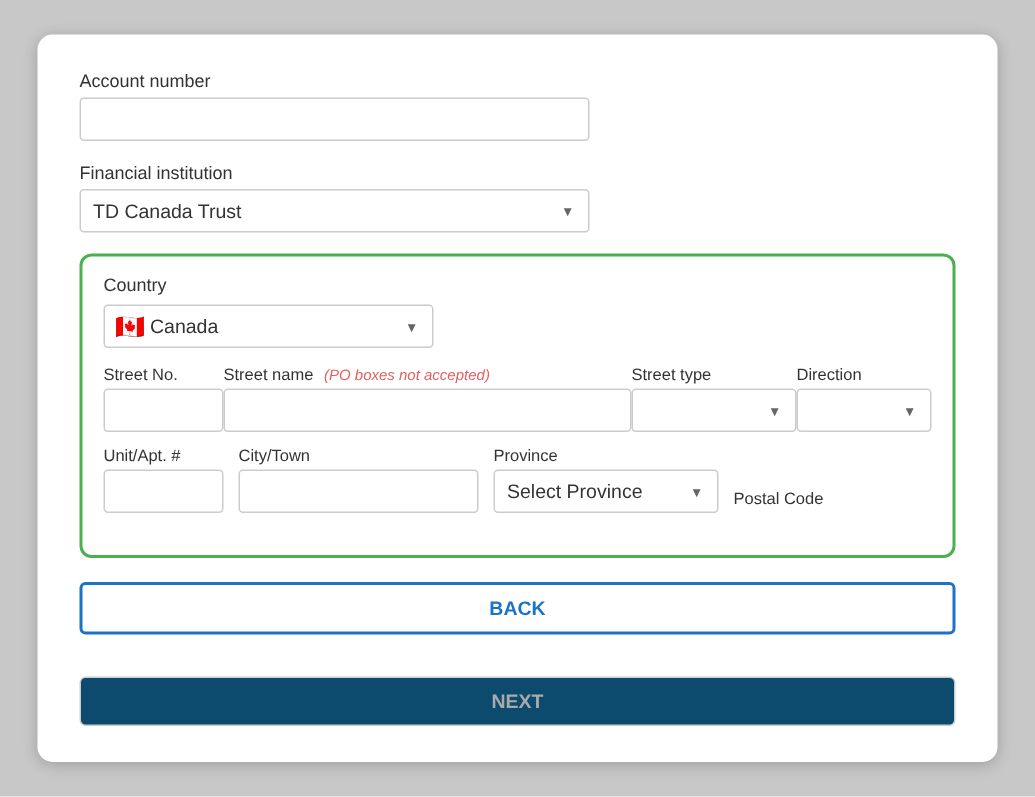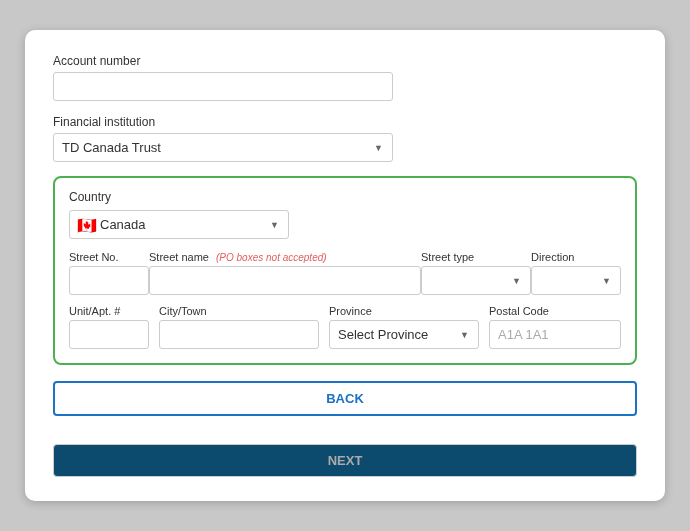--- a/index.html
+++ b/index.html
@@ -83,21 +83,21 @@
       transform: translateY(-50%);
       pointer-events: none;
     }
     .fi-select-wrapper select {
       width: 340px;
     }
     
     .country-section {
       border: 2.5px solid #4caf50;
       border-radius: 8px;
-      padding: 12px 14px 14px 14px;
+      padding: 12px 14px 28px 14px;
       margin-bottom: 14px;
     }
     .country-label {
       font-size: 12px;
       color: #333;
       margin-bottom: 6px;
       display: block;
     }
     .country-row {
       margin-bottom: 12px;
@@ -319,21 +319,20 @@
             <option>ON</option>
             <option>PE</option>
             <option>QC</option>
             <option>SK</option>
             <option>YT</option>
           </select>
         </div>
       </div>
       <div class="col-postal">
         <span class="sub-label">Postal Code</span>
-        <input type="text" class="placeholder-gray" placeholder="A1A 1A1" style="">
       </div>
     </div>
   </div>
 
 
   <div class="button-row">
     <button class="btn-back">BACK</button>
     <button class="btn-next">NEXT</button>
   </div>
 

